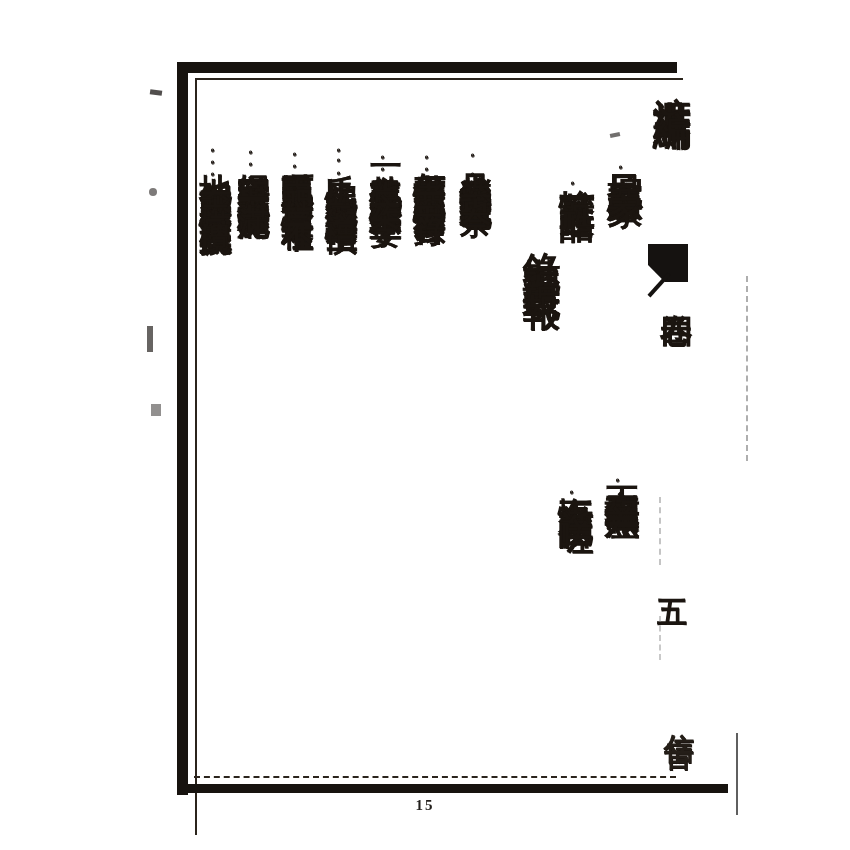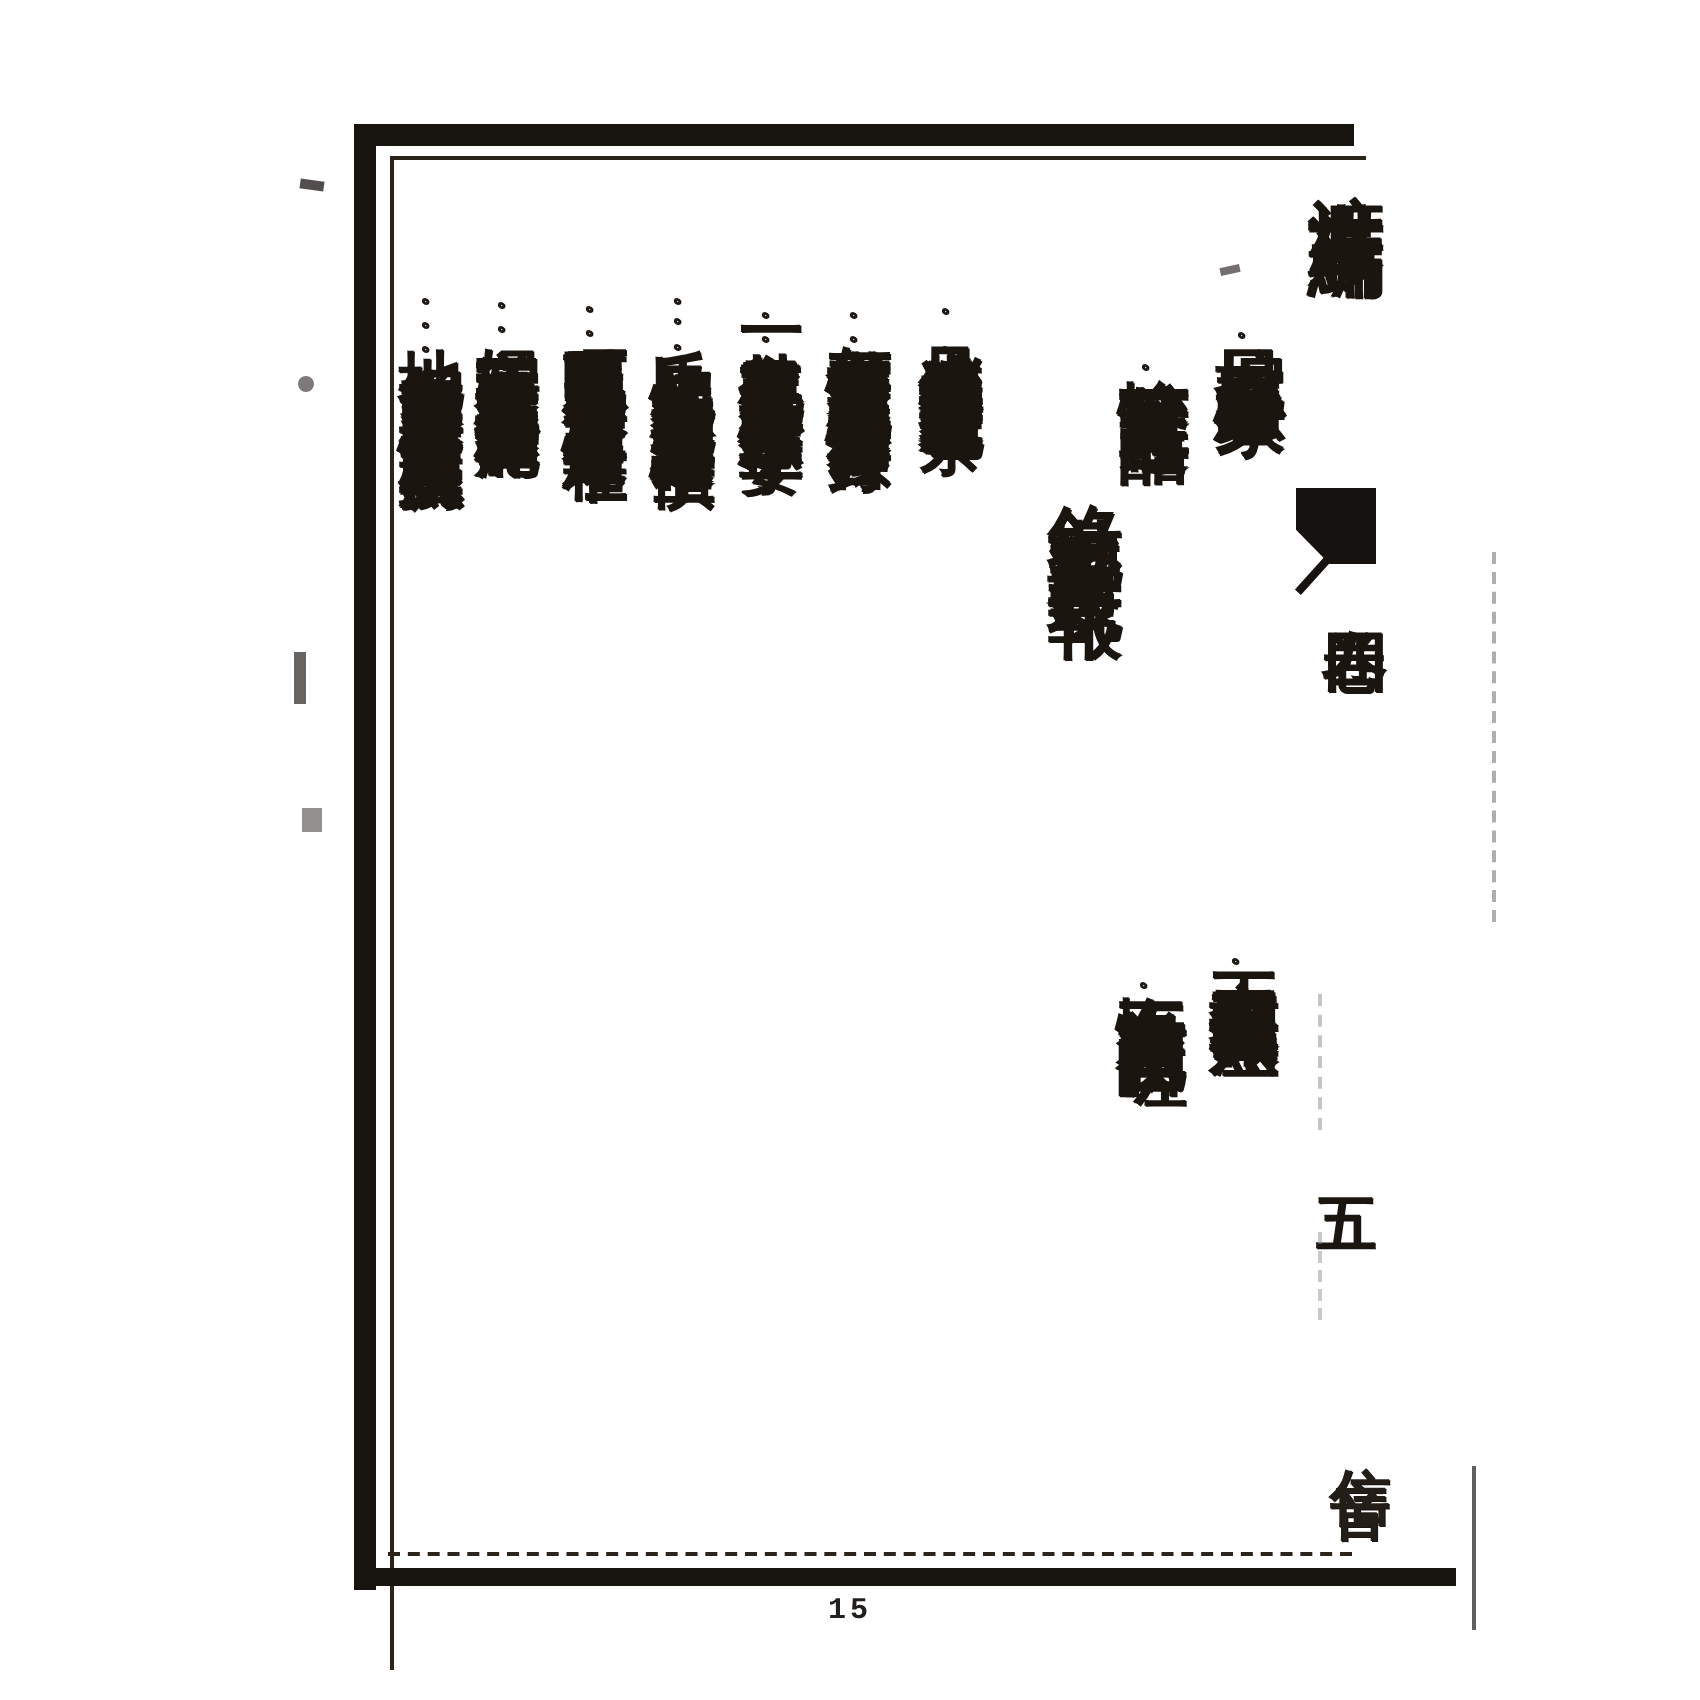--- a/index.html
+++ b/index.html
@@ -57,21 +57,21 @@
   .artifact{position:absolute;background:#262220;}
   .a1{left:150px;top:90px;width:12px;height:5px;opacity:.8;transform:rotate(8deg);}
   .a2{left:149px;top:188px;width:8px;height:8px;border-radius:50%;opacity:.6;}
   .a3{left:147px;top:326px;width:6px;height:26px;opacity:.7;}
   .a4{left:151px;top:404px;width:10px;height:12px;opacity:.5;}
   .a5{left:610px;top:133px;width:10px;height:4px;opacity:.65;transform:rotate(-12deg);}
   
   .page-number{
     position:absolute;left:0;top:797px;width:850px;text-align:center;
     font-size:15px;letter-spacing:2px;color:#221f1c;font-weight:bold;
-    font-family:Liberation Mono, monospace;
+    font-family:Liberation Serif, serif;
   }
 </style>
 </head>
 <body>
 
 <div class="page">
 
   <div class="frame">
     <div class="frame-inner"></div>
   </div>

